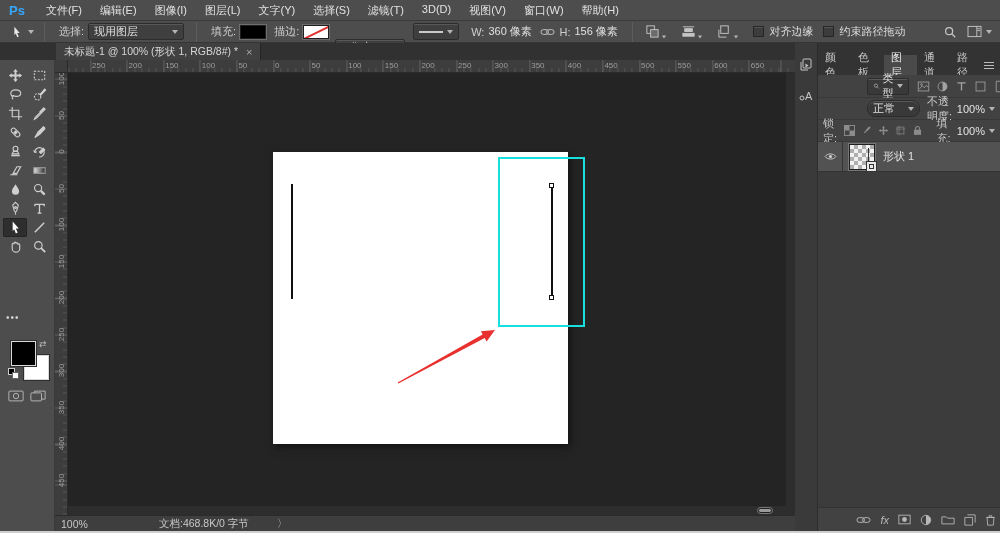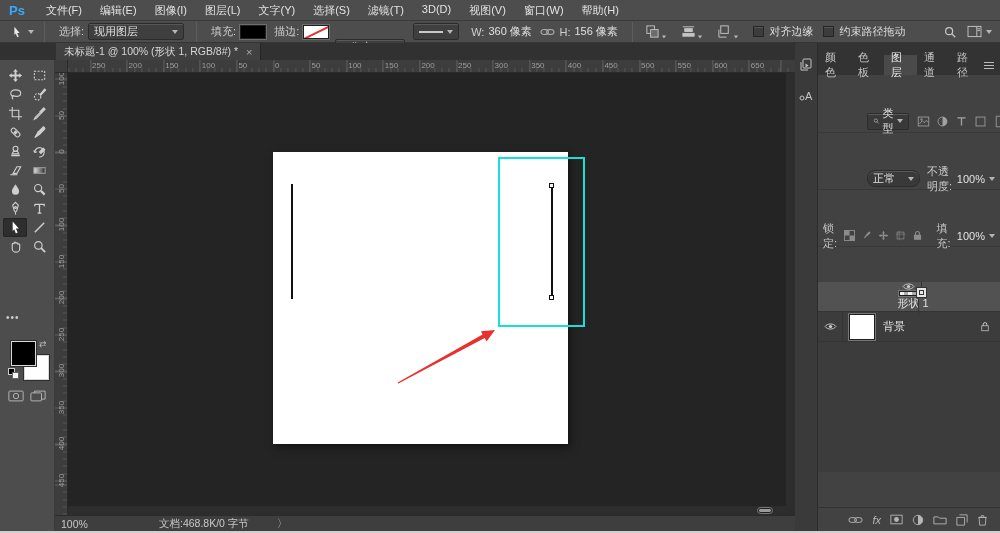--- a/index.html
+++ b/index.html
@@ -75,42 +75,42 @@
   
   #status-bar { left:55px; top:515px; width:740px; height:16px; background:#3e3e3e; border-top:1px solid #2b2b2b; display:flex; align-items:center; font-size:10.5px; color:#c8c8c8; }
   #status-zoom { margin-left:6px; width:46px; }
   #status-doc { margin-left:52px; }
   #status-arrow { margin-left:28px; color:#b5b5b5; }
 
   
   #right-region { left:795px; top:43px; width:205px; height:488px; background:#333333; }
   #collapsed-strip { position:absolute; left:0; top:0; width:23px; height:488px; background:#3a3a3a; border-right:1px solid #2c2c2c; }
   .collapsed-icon { position:absolute; left:3px; color:#c5c5c5; }
-  #main-panel { position:absolute; left:23px; top:12px; width:182px; height:476px; background:#424242; display:flex; flex-direction:column;gap:35px; }
+  #main-panel { position:absolute; left:23px; top:12px; width:182px; height:476px; background:#424242; display:flex; flex-direction:column; }
   #panel-tabs { height:20px; background:#333; display:flex; align-items:stretch; }
   .panel-tab { padding:0 7px; display:flex; align-items:center; color:#c3c3c3; font-size:11px; }
   .panel-tab.active { background:#4a4a4a; color:#ececec; }
   #panel-menu { margin-left:auto; align-self:center; margin-right:5px; }
   .prow { height:23px; display:flex; align-items:center; border-bottom:1px solid #383838; padding:0 5px; background:#424242; }
   .prow .dd { background:#393939;margin-left:44px; }
   .small-caret { width:0;height:0;border-left:3px solid transparent;border-right:3px solid transparent;border-top:4px solid #b5b5b5; margin-left:4px; }
   .licon { margin:0 3px; opacity:.85; }
   #layers-list { flex:1; background:#3c3c3c; overflow:hidden; }
   .layer-row { height:30px; display:flex; align-items:center; border-bottom:1px solid #343434; }
-  .layer-row.selected { background:#525252;flex-direction:column; }
+  .layer-row.selected { background:#525252; }
   .eye-cell { width:25px; height:100%; display:flex; align-items:center; justify-content:center; border-right:1px solid #343434; }
   .thumb { width:26px; height:26px; margin-left:6px; border:1px solid #1f1f1f; outline:1px solid #777; position:relative; }
   .thumb.checker { background:repeating-conic-gradient(#aeaeae 0% 25%, #f1f1f1 0% 50%) 0 0/8px 8px; }
   .thumb.checker .mini-line { position:absolute; left:18px; top:3px; width:1px; height:20px; background:#333; }
   .thumb .badge { position:absolute; right:-3px; bottom:-3px; width:11px; height:11px; background:#e8e8e8; border:1px solid #333; display:flex; align-items:center; justify-content:center; }
   .thumb .badge i { width:5px; height:5px; border:1px solid #333; display:block; }
   .thumb.white { background:#fff; }
   .layer-name { margin-left:8px; font-size:11px; color:#e0e0e0; }
   .layer-lock { margin-left:auto; margin-right:10px; }
-  #layers-bottom { height:24px; background:#424242; border-top:1px solid #333; display:flex; align-items:center; justify-content:flex-end; gap:9px; padding-right:12px; }
+  #layers-bottom { height:24px; background:#424242; border-top:1px solid #333; display:flex; align-items:center; justify-content:flex-end; gap:9px; padding-right:4px; }
   #layers-bottom .fx { color:#b8b8b8; font-size:11px; font-style:italic; }
 
   
   #bottom-strip { left:0; top:531px; width:1000px; height:2px; background:#cfcfcf; }
 </style>
 </head>
 <body>
 
 <div class="abs" id="menu-bar">
   <span id="ps-logo">Ps</span>
@@ -568,36 +568,20 @@
             </svg>
         </span>
         <div class="thumb checker">
           <span class="mini-line"></span>
           <span class="badge">
               <i></i>
             </span>
         </div>
         <span class="layer-name">形状 1</span>
       </div>
-      <div class="layer-row">
-        <span class="eye-cell">
-          <svg width="13" height="9" viewBox="0 0 14 10">
-              <path d="M1 5 C3.5 1.2,10.5 1.2,13 5 C10.5 8.8,3.5 8.8,1 5 Z" fill="none" stroke="#d0d0d0"></path>
-              <circle cx="7" cy="5" r="1.8" fill="#d0d0d0"></circle>
-            </svg>
-        </span>
-        <div class="thumb white"></div>
-        <span class="layer-name">背景</span>
-        <span class="layer-lock">
-          <svg width="10" height="11" viewBox="0 0 14 15">
-              <rect x="2.5" y="6.5" width="9" height="7" fill="none" stroke="#cfcfcf"></rect>
-              <path d="M4.5 6.5 V4.5 a2.5 2.5 0 0 1 5 0 V6.5" fill="none" stroke="#cfcfcf" stroke-width="1.3"></path>
-            </svg>
-        </span>
-      </div>
     </div>
 
     <div id="layers-bottom">
       <span>
           <svg width="15" height="10" viewBox="0 0 16 10" fill="none" stroke="#b8b8b8">
             <rect x="1" y="2.5" width="8" height="5" rx="2.5"></rect>
             <rect x="7" y="2.5" width="8" height="5" rx="2.5"></rect>
           </svg>
         </span>
       <span class="fx">fx</span>

